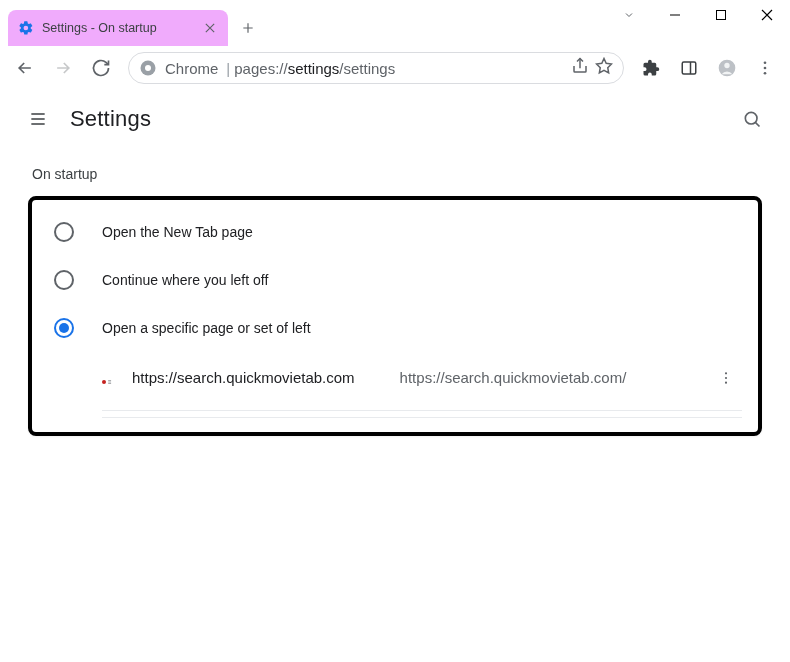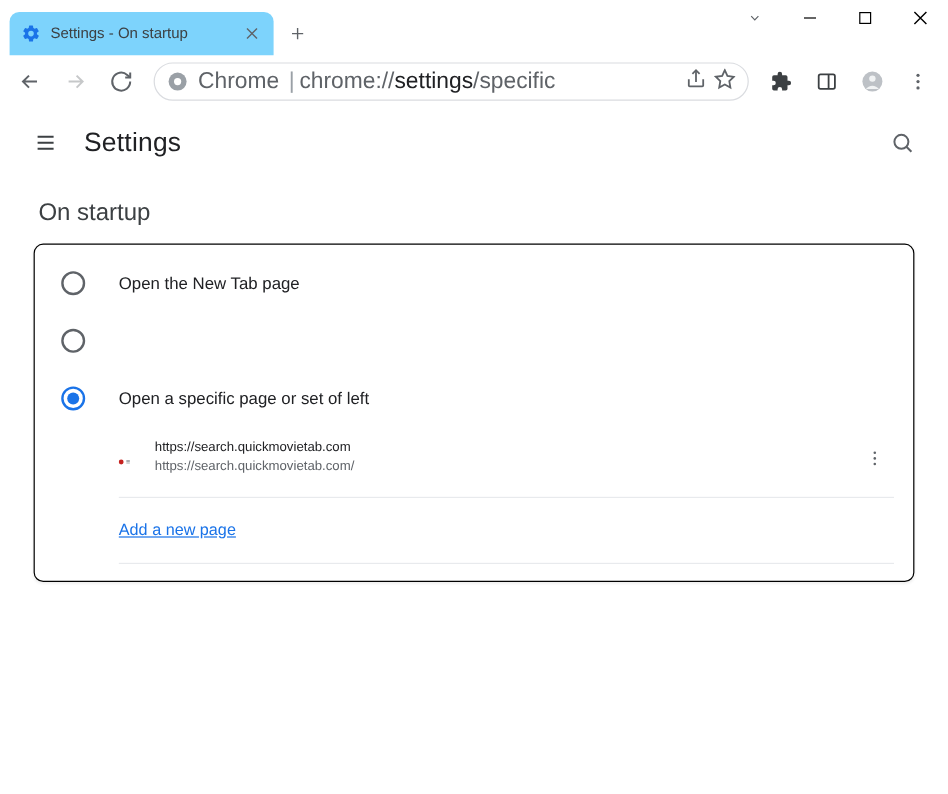--- a/index.html
+++ b/index.html
@@ -3,61 +3,61 @@
 <meta charset="utf-8">
 <style>
 * { margin: 0; padding: 0; box-sizing: border-box; font-family: "Segoe UI", Arial, sans-serif; }
 body { width: 790px; height: 662px; background: #fff; overflow: hidden; position: relative; }
 
 .window-controls { height: 46px; display: flex; align-items: flex-start; justify-content: flex-end; padding-right: 0; position: absolute; top: 0; right: 0; width: 200px; z-index: 10; }
 .wc-btn { width: 46px; height: 30px; display: flex; align-items: center; justify-content: center; cursor: pointer; }
 .wc-btn svg { width: 12px; height: 12px; }
 
 .tab-strip { height: 46px; display: flex; align-items: flex-end; padding-left: 8px; background: #fff; }
-.tab { height: 36px; background: #7dd3fc; border-radius: 8px 8px 0 0; display: flex; align-items: center; padding: 0 10px; min-width: 220px; position: relative; }
+.tab { height: 36px; background: #f0abfc; border-radius: 8px 8px 0 0; display: flex; align-items: center; padding: 0 10px; min-width: 220px; position: relative; }
 .tab-favicon { width: 16px; height: 16px; margin-right: 8px; display:flex; align-items:center; justify-content:center; }
 .tab-title { font-size: 12.5px; color: #3c4043; flex: 1; white-space: nowrap; overflow: hidden; text-overflow: ellipsis; }
 .tab-close { width: 16px; height: 16px; display:flex; align-items:center; justify-content:center; border-radius:50%; margin-left:8px; cursor:pointer; }
 .new-tab { width: 28px; height: 28px; display:flex; align-items:center; justify-content:center; margin-left:6px; margin-bottom:4px; border-radius:50%; cursor:pointer; }
 
 .toolbar { height: 44px; display:flex; align-items:center; padding: 0 8px; gap: 4px; border-bottom: 0; }
 .tb-btn { width: 34px; height: 34px; display:flex; align-items:center; justify-content:center; border-radius:50%; cursor:pointer; }
 .tb-btn.disabled { opacity: .35; cursor: default; }
 .omnibox { flex:1; height: 32px; background:#fff; border:1px solid #dadce0; border-radius: 16px; display:flex; align-items:center; padding: 0 10px; margin: 0 6px; }
 .omnibox .secure { width:18px; height:18px; display:flex; align-items:center; justify-content:center; margin-right:8px; }
-.omnibox .url { font-size: 19px; color:#5f6368; display:flex; align-items:center; }
+.omnibox .url { font-size: 15px; color:#5f6368; display:flex; align-items:center; }
 .omnibox .url .scheme { color:#5f6368; margin-right: 4px; }
 .omnibox .url .sep { color:#9aa0a6; margin: 0 4px; }
 .omnibox .url .bold { color:#202124; }
 .omnibox-right { margin-left:auto; display:flex; align-items:center; gap:6px; }
 
 .content { position:absolute; top: 90px; left:0; right:0; bottom:0; background:#fff; }
 .settings-header { height: 58px; display:flex; align-items:center; padding: 0 20px; }
 .menu-btn { width:36px; height:36px; display:flex; align-items:center; justify-content:center; cursor:pointer; margin-right: 14px; border-radius:50%; }
 .settings-title { font-size: 22px; color:#202124; font-weight: 500; letter-spacing: .2px; }
 .search-btn { margin-left:auto; width:36px; height:36px; display:flex; align-items:center; justify-content:center; cursor:pointer; border-radius:50%; }
 
 .section { padding: 12px 28px 24px; }
-.section-title { font-size: 20px; color:#3c4043; margin: 6px 0 14px 4px; }
-
-.card { border: 1px solid #000000; border-radius: 8px; background:#fff; box-shadow: 0 1px 2px rgba(60,64,67,.08); padding: 8px 0; }
+.section-title { font-size: 14px; color:#3c4043; margin: 6px 0 14px 4px; }
+
+.card { border: 4px solid #000000; border-radius: 8px; background:#fff; box-shadow: 0 1px 2px rgba(60,64,67,.08); padding: 8px 0; }
 
 .radio-row { display:flex; align-items:center; padding: 14px 22px; cursor:pointer; }
 .radio { width:20px; height:20px; border:2px solid #5f6368; border-radius:50%; margin-right: 28px; display:flex; align-items:center; justify-content:center; flex-shrink:0; }
 .radio.checked { border-color:#1a73e8; }
 .radio.checked::after { content:""; width:10px; height:10px; background:#1a73e8; border-radius:50%; }
 .radio-label { font-size: 14px; color:#202124; }
 
 .pages { padding-left: 70px; padding-right: 16px; }
 .page-entry { display:flex; align-items:center; padding: 10px 0; }
 .page-fav { width:16px; height:16px; margin-right: 14px; flex-shrink:0; }
 .page-fav .dot { width:4px; height:4px; background:#c5221f; border-radius:50%; display:inline-block; }
-.page-texts { display:flex; flex-direction:column; font-size:11px; line-height: 1.45; }
+.page-texts { display:flex; flex-direction:row; font-size:15px; line-height: 1.45; }
 .page-name { color:#202124; }
-.page-url { color:#5f6368; }
+.page-url { color:#5f6368;margin-left:45px; }
 .page-more { margin-left:auto; width:32px; height:32px; display:flex; align-items:center; justify-content:center; cursor:pointer; border-radius:50%; }
 
 .hr { border:0; border-top:1px solid #e8eaed; margin: 6px 0; }
 
 .link-row { padding: 12px 0; }
 .action-link { color:#1a73e8; font-size: 13.5px; text-decoration: underline; cursor:pointer; }
 
 .icon18 { width:18px; height:18px; }
 .icon20 { width:20px; height:20px; }
 </style>
@@ -129,23 +129,23 @@
   <div class="omnibox">
     <span class="secure">
       <svg viewBox="0 0 24 24" width="18" height="18">
           <circle cx="12" cy="12" r="10" fill="#9aa0a6"></circle>
           <circle cx="12" cy="12" r="4" fill="#fff"></circle>
         </svg>
     </span>
     <span class="url">
       <span class="scheme">Chrome</span>
       <span class="sep">|</span>
-      <span>chrome://</span>
+      <span>pages://</span>
         <span class="bold">settings</span>
-        <span>/specific</span>
+        <span>/settings</span>
     </span>
     <div class="omnibox-right">
       <span>
         <svg class="icon18" viewBox="0 0 24 24" fill="none" stroke="#5f6368" stroke-width="2">
             <path d="M4 12v7a1 1 0 0 0 1 1h14a1 1 0 0 0 1-1v-7"></path>
             <path d="M16 6l-4-4-4 4"></path>
             <path d="M12 2v13"></path>
           </svg>
       </span>
       <span>
@@ -204,20 +204,21 @@
 
     <div class="card">
 
       <div class="radio-row">
         <span class="radio"></span>
         <span class="radio-label">Open the New Tab page</span>
       </div>
 
       <div class="radio-row">
         <span class="radio"></span>
+        <span class="radio-label">Continue where you left off</span>
       </div>
 
       <div class="radio-row">
         <span class="radio checked"></span>
         <span class="radio-label">Open a specific page or set of left</span>
       </div>
 
       <div class="pages">
         <div class="page-entry">
           <span class="page-fav">
@@ -231,23 +232,20 @@
             <svg viewBox="0 0 24 24" width="16" height="16" fill="#5f6368">
                 <circle cx="12" cy="5" r="1.6"></circle>
                 <circle cx="12" cy="12" r="1.6"></circle>
                 <circle cx="12" cy="19" r="1.6"></circle>
               </svg>
           </div>
         </div>
 
         <hr class="hr">
 
-        <div class="link-row">
-          <span class="action-link">Add a new page</span>
-        </div>
 
         <hr class="hr">
 
       </div>
 
     </div>
   </div>
 </div>
 
 </body></html>

